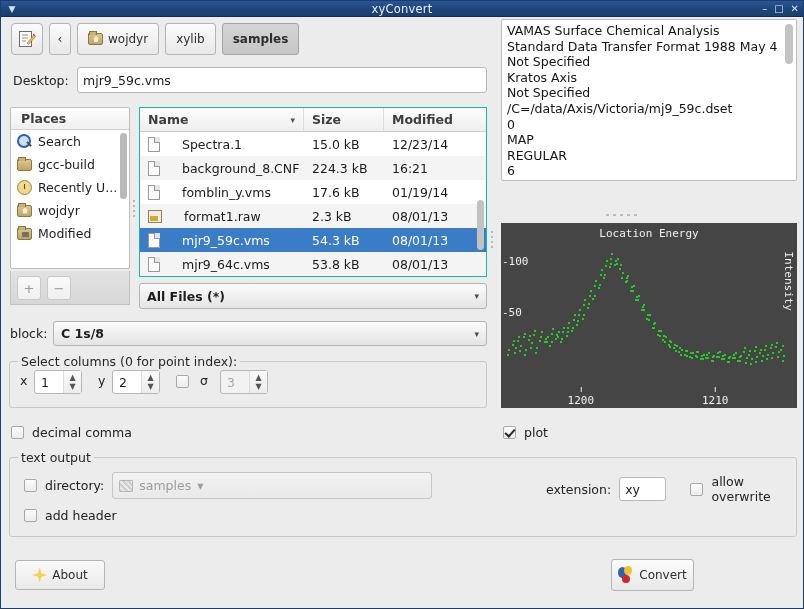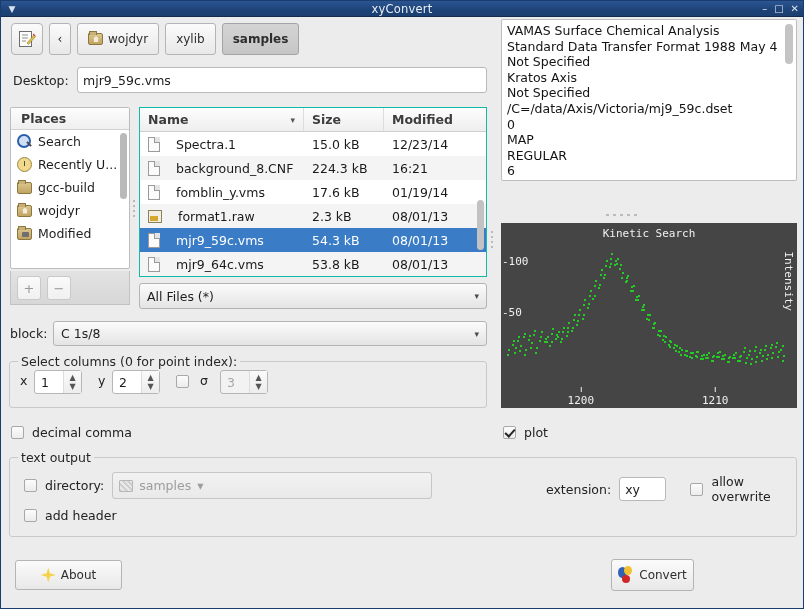--- a/index.html
+++ b/index.html
@@ -75,20 +75,21 @@
   }
   .combo {
     background: linear-gradient(to bottom, #fbfbfb, #e4e4e4);
     border: 1px solid #b4b4b4;
     border-radius: 3px;
     display: flex; align-items: center;
     padding: 0 4px 0 7px;
     font-size: 12.5px;
     color: #1e1e1e;
     position: relative;
+    font-weight: bold;
   }
   .combo .arrow { position: absolute; right: 7px; color: #4a4a4a; font-size: 9px; }
   .cbox {
     width: 13px; height: 13px;
     border: 1px solid #a8a8a8;
     border-radius: 2px;
     background: linear-gradient(to bottom,#fcfcfc,#ececec);
     display: inline-block; position: relative; flex: none;
   }
   .cbox.checked::after {
@@ -189,21 +190,21 @@
     display: flex; align-items: center; padding-left: 8px;
     border-right: 1px solid #dcdcdc; position: relative;
   }
   .col-name { width: 164px; }
   .col-size { width: 80px; }
   .col-mod  { flex: 1; border-right: none !important; }
   .sort-arrow { position: absolute; right: 8px; font-size: 9px; color: #555; font-weight: normal; }
   .fl-row { display: flex; height: 24px; align-items: center; font-size: 12.5px; color: #1a1a1a; }
   .fl-row.odd { background: #f4f4f4; }
   .fl-row.sel { background: #3a7cc6; color: #fff; }
-  .fl-row .c-name { width: 164px; display: flex; align-items: center; gap: 16px; padding-left: 8px; }
+  .fl-row .c-name { width: 164px; display: flex; align-items: center; gap: 22px; padding-left: 8px; }
   .fl-row .c-size { width: 80px; padding-left: 8px; }
   .fl-row .c-mod  { flex: 1; padding-left: 8px; }
   #filelist .vscroll { position: absolute; right: 1px; top: 92px; width: 9px; height: 50px; }
   #filelist .vscroll .thumb { width: 7px; height: 50px; background: #c2c2c2; border-radius: 4px; margin-left:1px; }
 
   
   .doc-ico { width: 12px; height: 15px; background:#fbfbfb; border:1px solid #9a9a9a; position:relative; flex:none; }
   .doc-ico::after { content:""; position:absolute; right:-1px; top:-1px; width:5px; height:5px;
     background:#e4e4e4; border-left:1px solid #9a9a9a; border-bottom:1px solid #9a9a9a; }
   .img-ico { width: 14px; height: 13px; background:#f2efe2; border:1px solid #8d8159; position:relative; flex:none; }
@@ -260,21 +261,21 @@
     border:1px solid #c6c6c6; border-radius:3px; display:flex; align-items:center; gap:6px;
     padding:0 6px; color:#9d9d9d; font-size:12.5px; position:relative; }
   .dim-folder { width:14px;height:12px; flex:none;
     background: repeating-linear-gradient(45deg,#cfcfcf 0 2px,#e9e9e9 2px 4px);
     border:1px solid #b7b7b7; border-radius:1px; }
   #extrow { position:absolute; left:536px; top:16px; display:flex; align-items:center; gap:8px; }
   #extentry { width:52px; height:24px; }
   #addheaderrow { position:absolute; left:14px; top:50px; display:flex; align-items:center; gap:8px; }
 
   
-  #aboutbtn { position:absolute; left:14px; top:559px; width:107px; height:30px; gap:5px; }
+  #aboutbtn { position:absolute; left:14px; top:559px; width:90px; height:30px; gap:5px; }
   #convertbtn { position:absolute; left:610px; top:558px; width:83px; height:32px; gap:5px; }
   #quitbtn { position:absolute; left:711px; top:558px; width:79px; height:32px; gap:5px; }
   .star-ico { width:15px;height:15px; flex:none;
     background:#f4d34a; clip-path: polygon(50% 0,61% 39%,100% 50%,61% 61%,50% 100%,39% 61%,0 50%,39% 39%); }
   .conv-ico { width:16px;height:16px; position:relative; flex:none; }
   .conv-ico .b1 { position:absolute; left:0; top:0; width:9px;height:11px; background:#2f62b4; border-radius:50%; }
   .conv-ico .b2 { position:absolute; left:6px; top:-1px; width:8px;height:9px; background:#f2c02e; border-radius:50%; }
   .conv-ico .b3 { position:absolute; left:4px; top:8px; width:8px;height:8px; background:#cf2626; border-radius:50%; }
   .quit-ico { width:15px;height:15px; position:relative; flex:none;
     background: linear-gradient(to right,#e8e8e8,#cfcfcf); border:1px solid #8a8a8a; }
@@ -355,26 +356,26 @@
     <span>mjr9_59c.vms</span>
   </div>
 
   <div id="places">
     <div class="head">Places</div>
     <div class="place-row">
       <span class="search-ico"></span>
       <span>Search</span>
     </div>
     <div class="place-row">
+      <span class="folder-ico"></span>
+      <span>gcc-build</span>
+    </div>
+    <div class="place-row">
       <span class="clock-ico"></span>
       <span>Recently U...</span>
-    </div>
-    <div class="place-row">
-      <span class="folder-ico"></span>
-      <span>gcc-build</span>
     </div>
     <div class="place-row">
       <span class="folder-ico home-ico"></span>
       <span>wojdyr</span>
     </div>
     <div class="place-row">
       <span class="folder-ico desk-ico"></span>
       <span>Modified</span>
     </div>
     <div class="scroll">
@@ -565,21 +566,21 @@
 
   <div id="plot-handle">
     <span class="doth"></span>
     <span class="doth"></span>
     <span class="doth"></span>
     <span class="doth"></span>
     <span class="doth"></span>
   </div>
 
   <div id="plot">
-    <div class="ptitle">Kinetic Search</div>
+    <div class="ptitle">Location Energy</div>
     <div class="ylabel">Intensity</div>
     <div id="plot-points">
         <div class="pt" style="left: 7px; top: 126px; background: rgb(34, 204, 34);"></div>
         <div class="pt" style="left: 6px; top: 131px; background: rgb(34, 204, 34);"></div>
         <div class="pt" style="left: 11px; top: 121px; background: rgb(34, 204, 34);"></div>
         <div class="pt" style="left: 12px; top: 117px; background: rgb(34, 204, 34);"></div>
         <div class="pt" style="left: 14px; top: 124px; background: rgb(34, 204, 34);"></div>
         <div class="pt" style="left: 13px; top: 129px; background: rgb(34, 204, 34);"></div>
         <div class="pt" style="left: 16px; top: 117px; background: rgb(34, 204, 34);"></div>
         <div class="pt" style="left: 17px; top: 113px; background: rgb(34, 204, 34);"></div>

